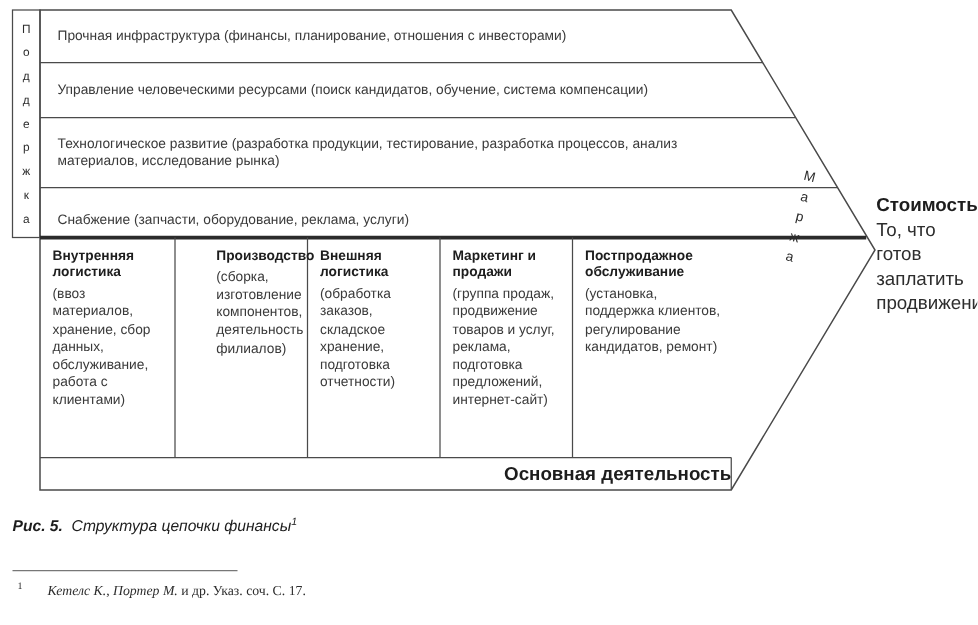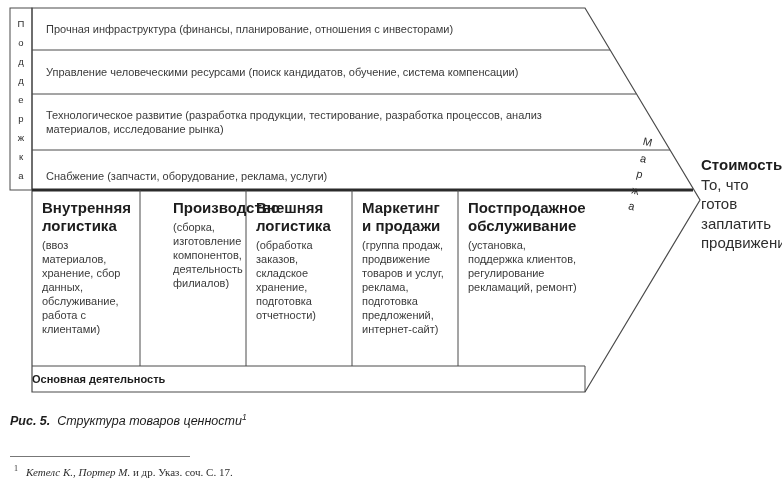--- a/index.html
+++ b/index.html
@@ -24,51 +24,51 @@
   }
   .rt1 { top:8px;  height:42px;text-align:right; }
   .rt2 { top:50px; height:44px; }
   .rt3 { top:94px; height:56px; }
   .rt4 { top:150px; height:52px; }
 
   .col {
     position:absolute; top:190px; height:176px;
     padding:9px 6px 0 9px; font-size:11px; line-height:1.28; color:#3a3a3a;
   }
-  .col-title { display:block; font-weight:bold; font-size:15px; color:#1d1d1d; margin-bottom:3px; line-height:1.2; }
+  .col-title { display:block; font-weight:bold; font-size:11px; color:#1d1d1d; margin-bottom:3px; line-height:1.2; }
   .col-body  { display:block; }
   .c1 { left:33px;  width:106px; }
   .c2 { left:141px; width:104px;margin-left:23px; }
   .c3 { left:247px; width:104px; }
   .c4 { left:353px; width:104px; }
   .c5 { left:459px; width:124px; }
 
   .bar-label {
     left:32px; top:366px; width:553px; height:26px;
-    display:flex; align-items:center; justify-content:flex-start;
-    font-weight:bold; font-size:11px; color:#1d1d1d;
+    display:flex; align-items:center; justify-content:flex-end;
+    font-weight:bold; font-size:15px; color:#1d1d1d;
   }
 
   .margin-label {
     left:645px; top:134px; font-size:11px; color:#2d2d2d;
     transform:rotate(14deg); transform-origin:top center;
   }
   .margin-label .stack span { display:block; text-align:center; line-height:16.5px; }
 
   .value-note { left:701px; top:155px; width:80px; font-size:15px; line-height:1.3; color:#2d2d2d; }
   .value-note .vn-title { display:block; font-weight:bold; color:#1d1d1d; }
 
   .caption { left:10px; top:412px; font-size:12.5px; font-style:italic; color:#1d1d1d; }
   .caption .cap-prefix { font-weight:bold; margin-right:7px; }
   .caption sup { font-size:8.5px; }
 
   .footnote-rule { left:10px; top:456px; width:180px; height:0; border-top:1px solid #777; }
   .footnote { left:14px; top:464px; font-size:11px; font-family:"Liberation Serif", serif; color:#2d2d2d; }
   .footnote sup { font-size:8px; margin-right:8px; }
-  .footnote .fn-authors { font-style:italic; }
+  .footnote .fn-authors { font-style:italic;margin-left:12px; }
 </style>
 </head>
 <body>
 
 <div class="page">
 
   <svg class="lines" width="782" height="410" viewBox="0 0 782 410">
 
     <polygon points="32,8 585,8 700,200 585,392 32,392" fill="none" stroke="#4a4a4a" stroke-width="1.2"></polygon>
 
@@ -127,21 +127,21 @@
   <div class="col c3">
     <span class="col-title">Внешняя логистика</span>
     <span class="col-body">(обработка заказов, складское хранение, подготовка отчетности)</span>
   </div>
   <div class="col c4">
     <span class="col-title">Маркетинг и продажи</span>
     <span class="col-body">(группа продаж, продвижение товаров и услуг, реклама, подготовка предложений, интернет-сайт)</span>
   </div>
   <div class="col c5">
     <span class="col-title">Постпродажное обслуживание</span>
-    <span class="col-body">(установка, поддержка клиентов, регулирование рекламаций, ремонт)</span>
+    <span class="col-body">(установка, поддержка клиентов, регулирование кандидатов, ремонт)</span>
   </div>
 
   <div class="abs bar-label">
     <span>Основная деятельность</span>
   </div>
 
   <div class="abs margin-label">
     <div class="stack">
         <span>М</span>
         <span>а</span>
@@ -150,21 +150,21 @@
         <span>а</span>
       </div>
   </div>
 
   <div class="abs value-note">
     <span class="vn-title">Стоимость</span>
     <span class="vn-text">То, что готов заплатить продвижение</span>
   </div>
 
   <div class="abs caption">
-    <span class="cap-prefix">Рис. 5.</span><span class="cap-text">Структура товаров ценности</span><sup>1</sup>
+    <span class="cap-prefix">Рис. 5.</span><span class="cap-text">Структура цепочки финансы</span><sup>1</sup>
   </div>
 
   <div class="abs footnote-rule"></div>
   <div class="abs footnote">
     <sup>1</sup><span class="fn-authors">Кетелс К., Портер М.</span><span class="fn-rest"> и др. Указ. соч. С. 17.</span>
   </div>
 
 </div>
 
 </body></html>

